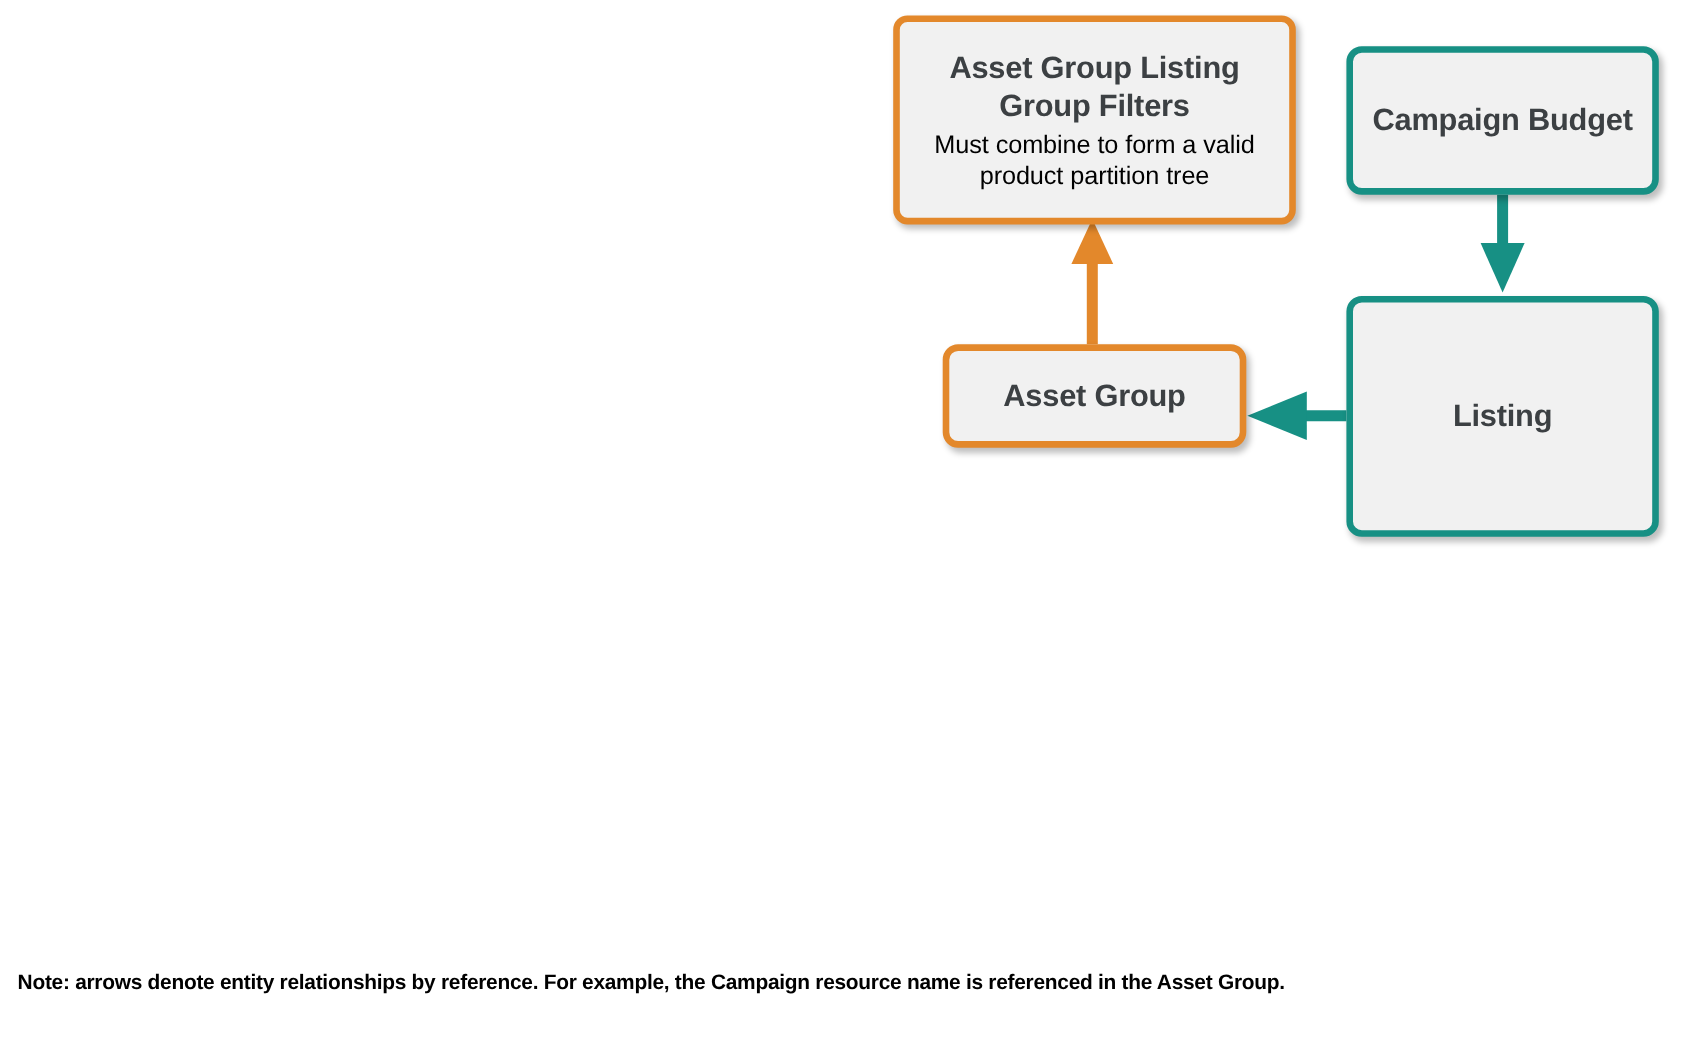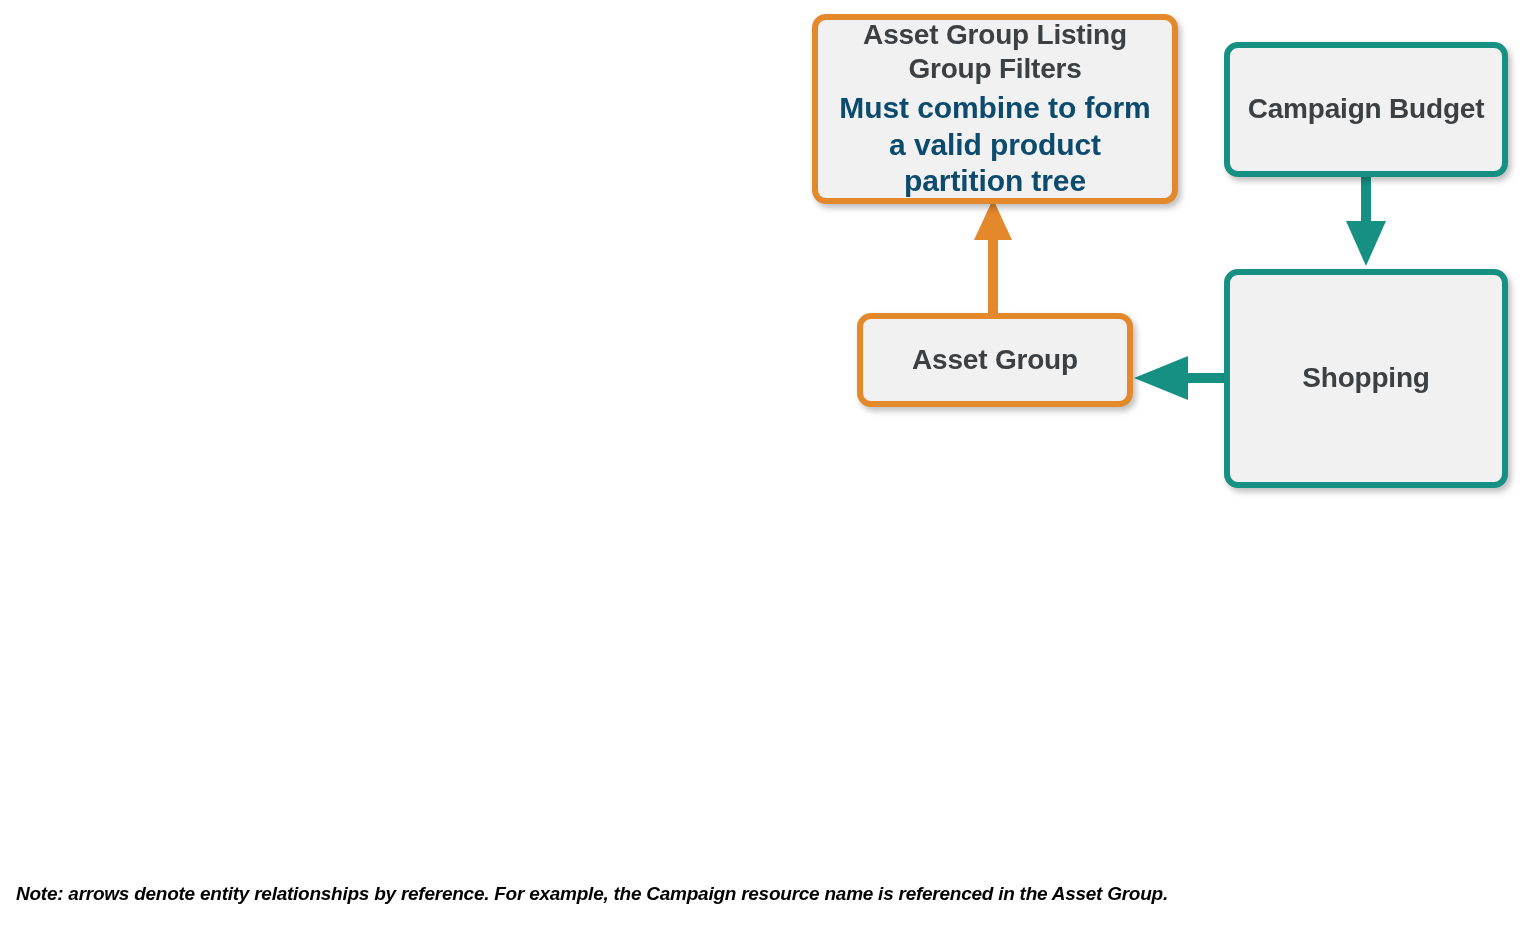--- a/index.html
+++ b/index.html
@@ -43,35 +43,36 @@
 
   .node .title {
     font-size: 28px;
     font-weight: bold;
     color: #3c4043;
     line-height: 1.22;
     letter-spacing: -0.2px;
   }
 
   .node .subtitle {
-    font-size: 30px;
-    font-weight: bold;
-    color: #0c4a6e;
+    font-size: 23px;
+    font-weight: normal;
+    color: #000000;
     line-height: 1.22;
     margin-top: 4px;
     letter-spacing: -0.1px;
   }
 
   
   #node-aglgf {
     left: 812px;
     top: 14px;
     width: 366px;
     height: 190px;
     border-color: #e3882b;
+    border-radius: 13px;
   }
   #node-asset-group {
     left: 857px;
     top: 313px;
     width: 276px;
     height: 94px;
     border-color: #e3882b;
   }
   #node-campaign-budget {
     left: 1224px;
@@ -104,21 +105,20 @@
   
   #footnote {
     position: absolute;
     left: 16px;
     top: 883px;
     font-size: 19px;
     font-weight: bold;
     color: #000000;
     letter-spacing: -0.25px;
     white-space: nowrap;
-    font-style: italic;
   }
 </style>
 </head>
 <body>
 
 <div id="diagram-canvas">
 
   <svg id="connectors" viewBox="0 0 1538 948" width="1538" height="948" xmlns="http://www.w3.org/2000/svg">
 
     <g>
@@ -144,18 +144,18 @@
 
   <div class="node" id="node-asset-group">
     <div class="title">Asset Group</div>
   </div>
 
   <div class="node" id="node-campaign-budget">
     <div class="title">Campaign Budget</div>
   </div>
 
   <div class="node" id="node-campaign">
-    <div class="title">Shopping</div>
+    <div class="title">Listing</div>
   </div>
 
   <div id="footnote">Note: arrows denote entity relationships by reference. For example, the Campaign resource name is referenced in the Asset Group.</div>
 
 </div>
 
 </body></html>

